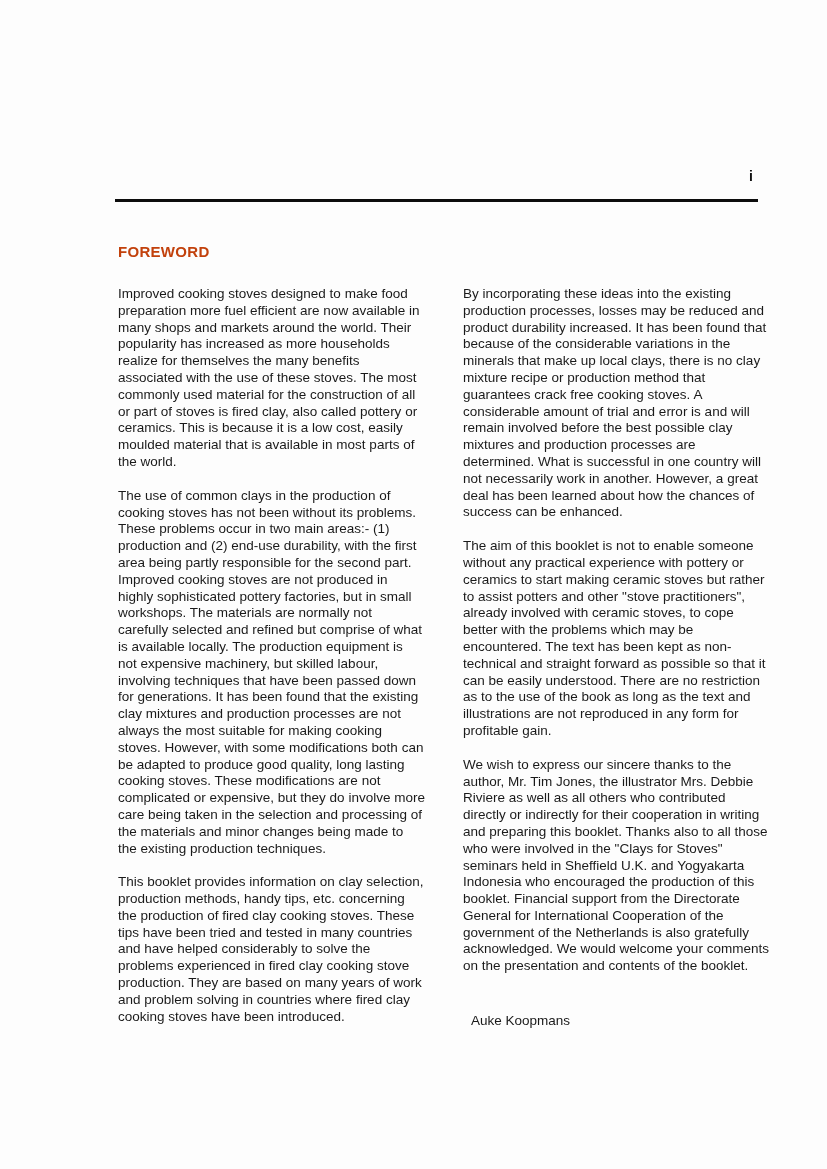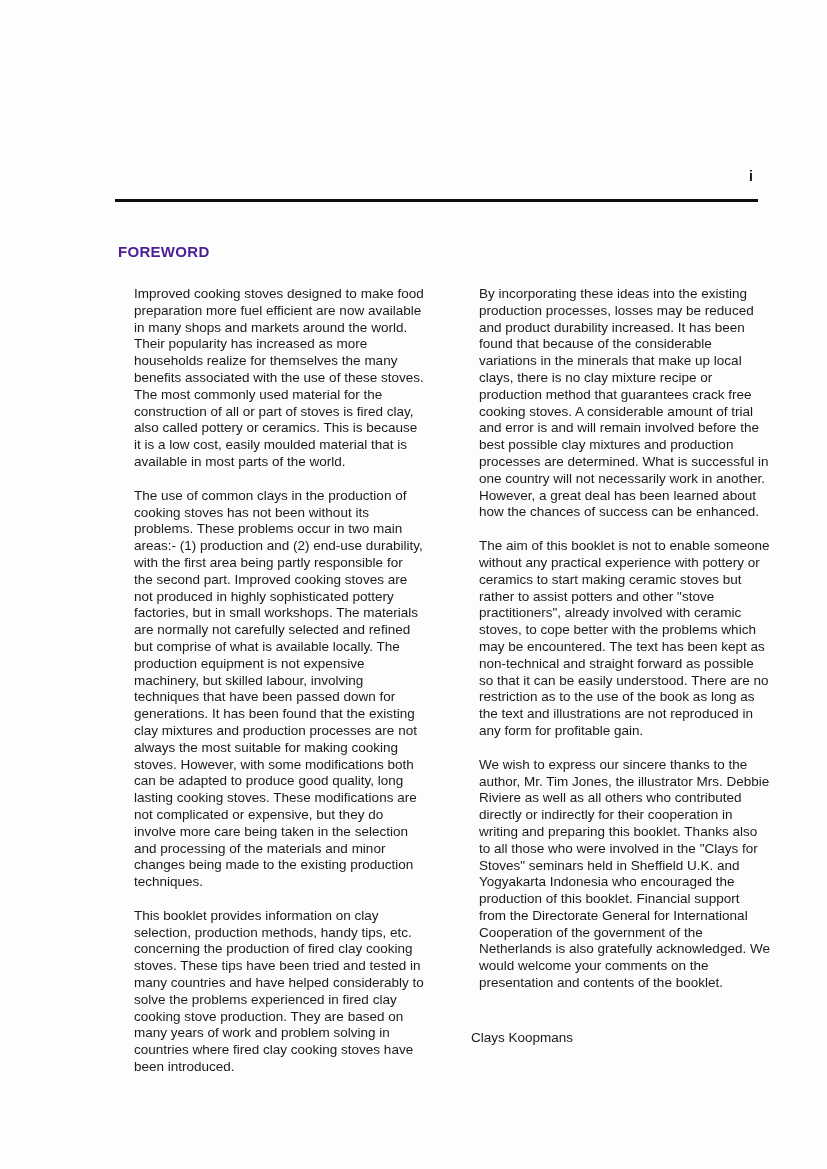--- a/index.html
+++ b/index.html
@@ -33,38 +33,38 @@
     background: #0d0d0d;
   }
   .heading {
     position: absolute;
     top: 243px;
     left: 118px;
     margin: 0;
     font-size: 15px;
     font-weight: bold;
     letter-spacing: 0.3px;
-    color: #4c1d95;
+    color: #c2410c;
   }
   .columns {
     position: absolute;
     top: 286px;
     left: 118px;
     width: 655px;
     display: flex;
     gap: 38px;
   }
   .col {
     width: 307px;
     font-size: 13.5px;
     line-height: 16.8px;
     text-align: left;
   }
   .col p {
-    margin: 0 0 17px 16px;
+    margin: 0 0 17px 0;
   }
   .signature {
     margin-top: 38px;
     padding-left: 8px;
     font-size: 13.5px;
     line-height: 16.8px;
   }
 </style>
 </head>
 <body>
@@ -84,19 +84,19 @@
       <p>The use of common clays in the production of cooking stoves has not been without its problems. These problems occur in two main areas:- (1) production and (2) end-use durability, with the first area being partly responsible for the second part. Improved cooking stoves are not produced in highly sophisticated pottery factories, but in small workshops. The materials are normally not carefully selected and refined but comprise of what is available locally. The production equipment is not expensive machinery, but skilled labour, involving techniques that have been passed down for generations. It has been found that the existing clay mixtures and production processes are not always the most suitable for making cooking stoves. However, with some modifications both can be adapted to produce good quality, long lasting cooking stoves. These modifications are not complicated or expensive, but they do involve more care being taken in the selection and processing of the materials and minor changes being made to the existing production techniques.</p>
       <p>This booklet provides information on clay selection, production methods, handy tips, etc. concerning the production of fired clay cooking stoves. These tips have been tried and tested in many countries and have helped considerably to solve the problems experienced in fired clay cooking stove production. They are based on many years of work and problem solving in countries where fired clay cooking stoves have been introduced.</p>
     </div>
 
     <div class="col">
       <p>By incorporating these ideas into the existing production processes, losses may be reduced and product durability increased. It has been found that because of the considerable variations in the minerals that make up local clays, there is no clay mixture recipe or production method that guarantees crack free cooking stoves. A considerable amount of trial and error is and will remain involved before the best possible clay mixtures and production processes are determined. What is successful in one country will not necessarily work in another. However, a great deal has been learned about how the chances of success can be enhanced.</p>
       <p>The aim of this booklet is not to enable someone without any practical experience with pottery or ceramics to start making ceramic stoves but rather to assist potters and other "stove practitioners", already involved with ceramic stoves, to cope better with the problems which may be encountered. The text has been kept as non-technical and straight forward as possible so that it can be easily understood. There are no restriction as to the use of the book as long as the text and illustrations are not reproduced in any form for profitable gain.</p>
       <p>We wish to express our sincere thanks to the author, Mr. Tim Jones, the illustrator Mrs. Debbie Riviere as well as all others who contributed directly or indirectly for their cooperation in writing and preparing this booklet. Thanks also to all those who were involved in the "Clays for Stoves" seminars held in Sheffield U.K. and Yogyakarta Indonesia who encouraged the production of this booklet. Financial support from the Directorate General for International Cooperation of the government of the Netherlands is also gratefully acknowledged. We would welcome your comments on the presentation and contents of the booklet.</p>
 
       <div class="signature">
-        <div>Clays Koopmans</div>
+        <div>Auke Koopmans</div>
       </div>
     </div>
 
   </div>
 
 </div>
 
 </body></html>

